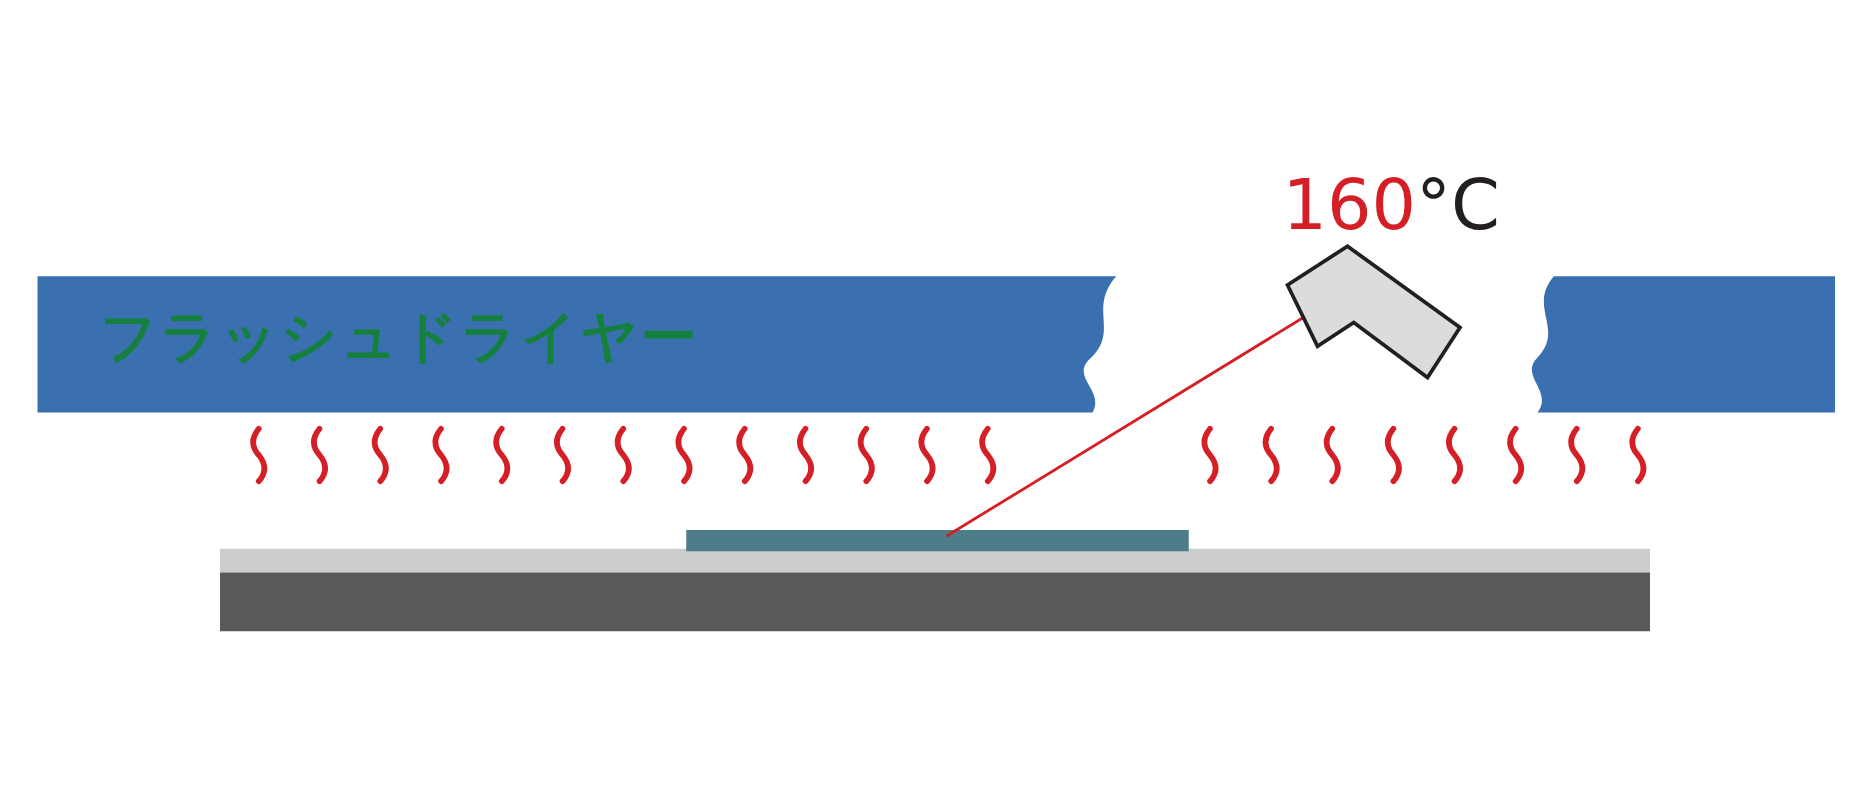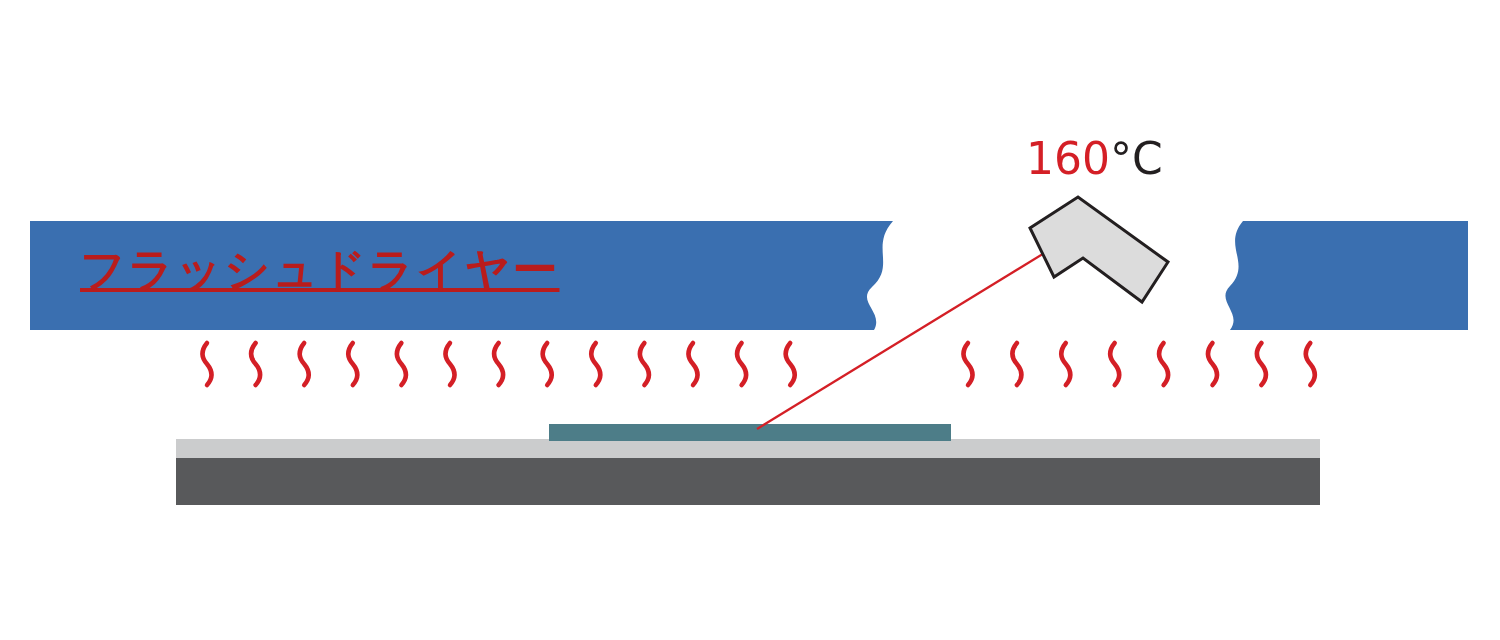--- a/index.html
+++ b/index.html
@@ -18,30 +18,29 @@
     stroke-linecap: round;
     stroke-linejoin: round;
   }
   .dryer-label {
     position: absolute;
     left: 80px;
     top: 247px;
     font-size: 45px;
     font-weight: 600;
     letter-spacing: 2px;
-    color: #b91c1c;
+    color: #15803d;
     line-height: 1;
     white-space: nowrap;
-    text-decoration: underline;
   }
   .temp-label {
     position: absolute;
     left: 1026px;
     top: 137px;
-    font-size: 44px;
+    font-size: 56px;
     font-weight: 500;
     line-height: 1;
     white-space: nowrap;
   }
   .temp-value { color: #d41f26; }
   .temp-unit  { color: #231f20; }
   .pointer-line { stroke: #d41f26; stroke-width: 2.25; }
   .sensor { stroke: #231f20; stroke-width: 3; stroke-linejoin: miter; }
 </style>
 </head>

